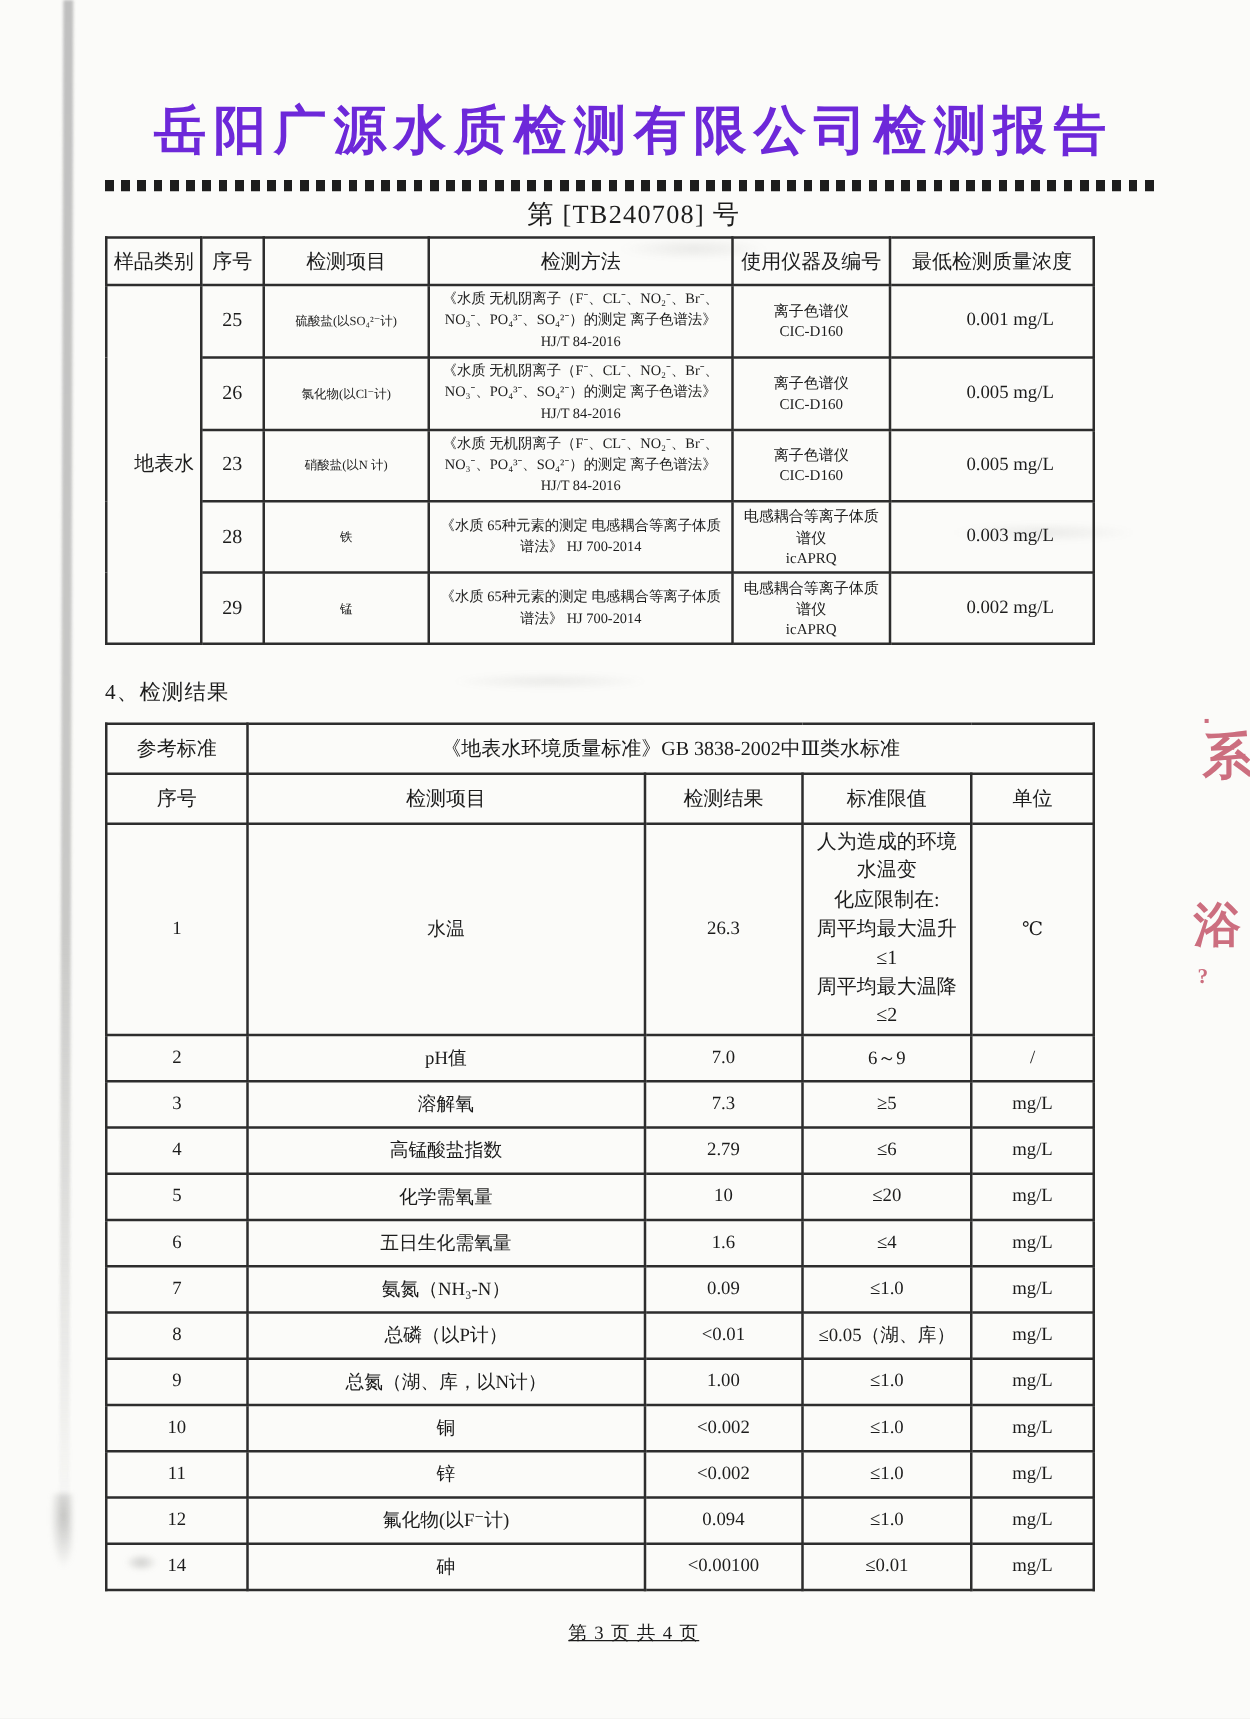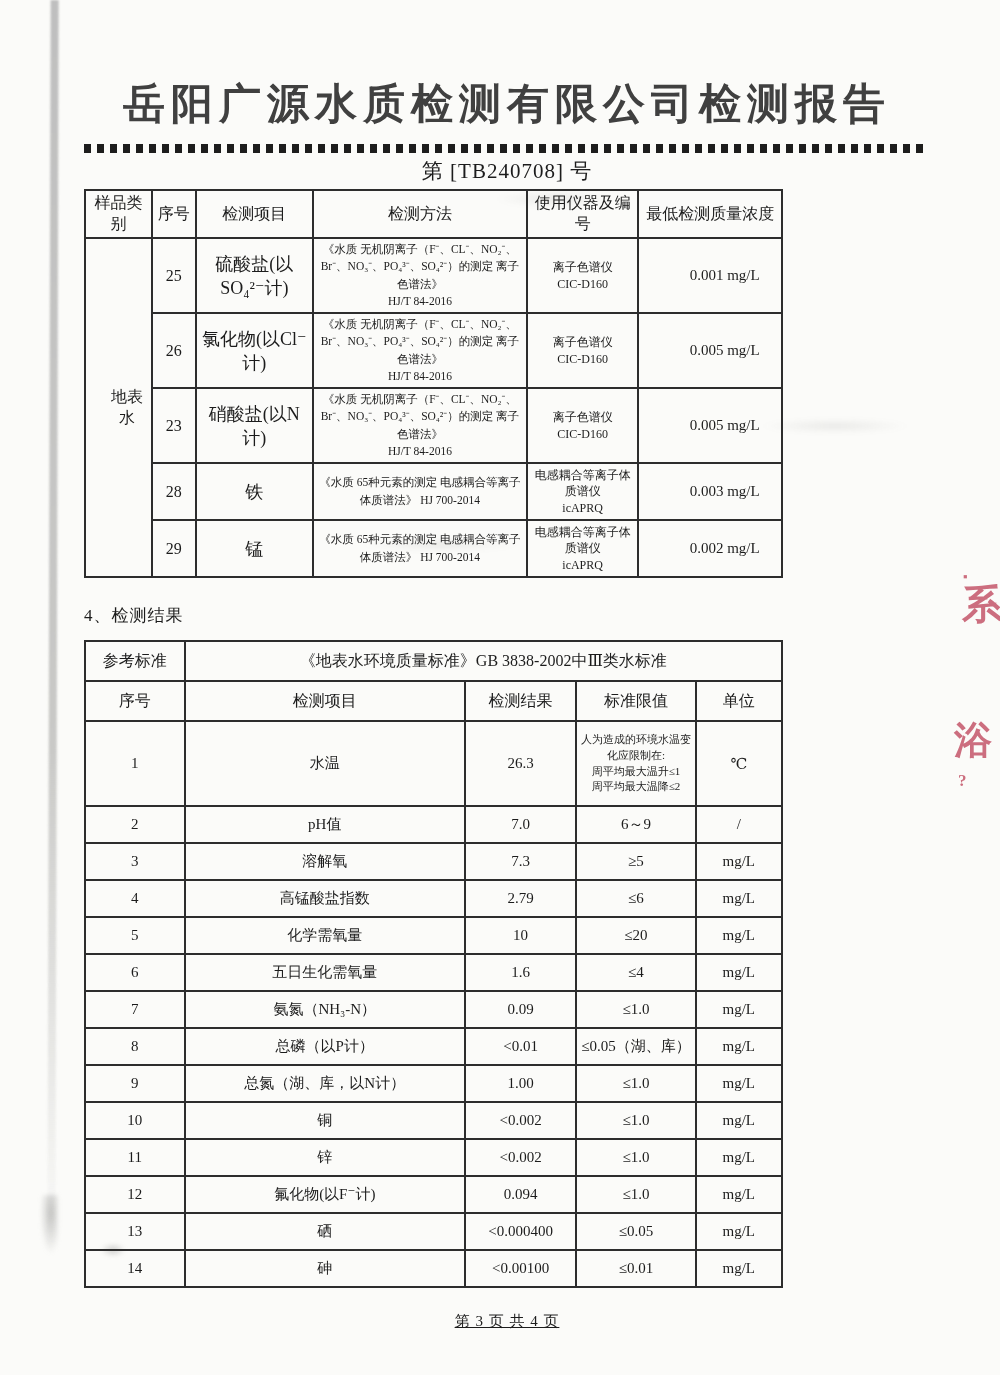--- a/index.html
+++ b/index.html
@@ -50,72 +50,72 @@
   .rf4 { left:958px; top:772px; font-size:17px; }
   
   .content { position:absolute; left:84px; top:0; width:846px; }
   .title {
     margin-top:76px;
     text-align:center;
     font-family:"Liberation Sans","DejaVu Sans",sans-serif;
     font-weight:700;
     font-size:42px;
     letter-spacing:6px;
-    color:#404040;
+    color:#6d28d9;
     white-space:nowrap;
   }
   .dotted-rule {
     margin-top:12px;
     height:9px; width:842px;
     background:repeating-linear-gradient(90deg,#1d1d1d 0 7px,transparent 7px 13px);
   }
   .report-no {
     text-align:center;
     font-size:21px;
     margin-top:4px;
     letter-spacing:1px;
   }
-  table { border-collapse:collapse; width:699px; table-layout:fixed;border-radius:30px; }
+  table { border-collapse:collapse; width:792px; table-layout:fixed;border-radius:30px; }
   td, th {
     border:2px solid #2d2d2d;
     text-align:center; vertical-align:middle;
     font-weight:normal;
     padding:2px 3px;
     color:#1c1c1c;
   }
   
   .t1 { margin-top:4px; }
   .t1 th { height:38px; font-size:16px; }
   .t1 td { height:57px; }
   .t1 .col-cat { width:9.6%; }
   .t1 .col-no { width:6.3%; }
   .t1 .col-item { width:16.8%; }
   .t1 .col-method { width:30.7%; }
   .t1 .col-instr { width:16%; }
   .t1 .col-mdl { width:20.6%; }
   .t1 .cat { font-size:16px;padding-left:20px; }
   .t1 .no { font-size:16px;margin-top:44px; }
-  .t1 .item { font-size:18px; }
+  .t1 .item { font-size:10px; }
   .t1 .method { font-size:11.5px; line-height:1.5; white-space:pre-line;font-family:Liberation Serif, serif; }
   .t1 .instr { font-size:12px; line-height:1.35; white-space:pre-line; }
   .t1 .mdl { font-size:15px;padding-left:32px; }
   
   .sec-title { margin-top:26px; font-size:17px; letter-spacing:1px; }
   
   .t2 { margin-top:13px; }
   .t2 .col-no { width:14.3%; }
   .t2 .col-item { width:40.2%; }
   .t2 .col-result { width:16%; }
   .t2 .col-limit { width:17.1%; }
   .t2 .col-unit { width:12.4%; }
   .t2 .ref-row td { height:40px; font-size:16px; }
   .t2 th { height:40px; font-size:16px; }
   .t2 td { height:37px; font-size:15px; }
   .t2 .tall td { height:85px; }
-  .t2 .limit-multi { font-size:11px; line-height:1.45; white-space:pre-line; }
+  .t2 .limit-multi { font-size:16px; line-height:1.45; white-space:pre-line; }
   .footer {
     margin-top:24px;
     text-align:center;
     font-size:15px;
     letter-spacing:1px;
     text-decoration:underline;
   }
 </style>
 </head>
 <body>
@@ -309,27 +309,20 @@
           <td>mg/L</td>
         </tr>
         <tr>
           <td>12</td>
           <td>氟化物(以F⁻计)</td>
           <td>0.094</td>
           <td>≤1.0</td>
           <td>mg/L</td>
         </tr>
         <tr>
-          <td>13</td>
-          <td>硒</td>
-          <td>&lt;0.000400</td>
-          <td>≤0.05</td>
-          <td>mg/L</td>
-        </tr>
-        <tr>
           <td>14</td>
           <td>砷</td>
           <td>&lt;0.00100</td>
           <td>≤0.01</td>
           <td>mg/L</td>
         </tr>
       </tbody>
     </table>
 
     <div class="footer">第 3 页  共 4 页</div>

